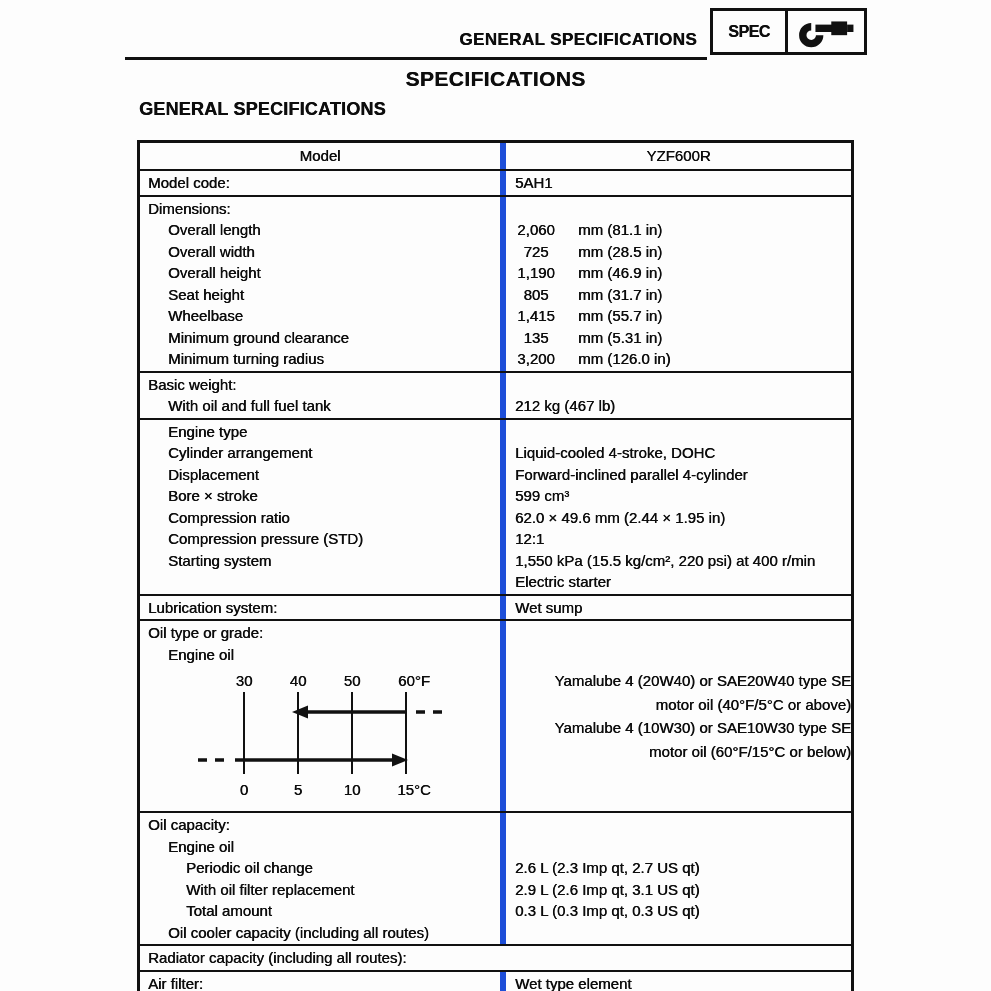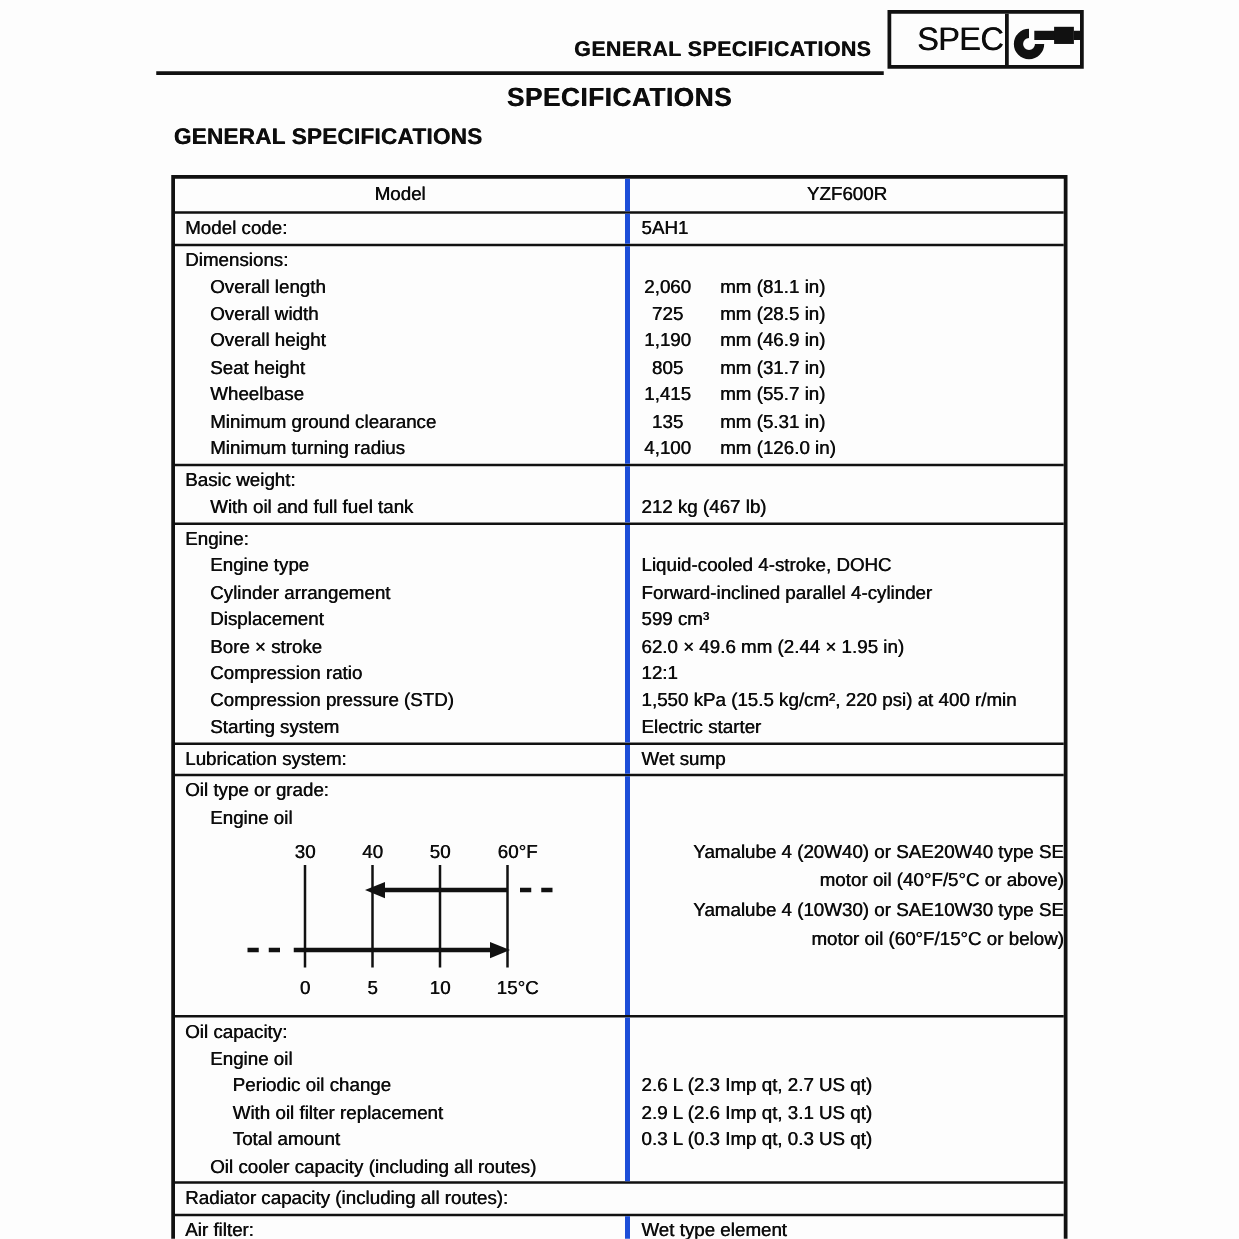--- a/index.html
+++ b/index.html
@@ -15,41 +15,41 @@
   }
   .header-rule{
     position:absolute;left:125px;top:57px;width:582px;height:3px;background:#111;
   }
   .spec-tab{
     position:absolute;left:710px;top:8px;width:157px;height:47px;
     border:3px solid #111;box-sizing:border-box;display:flex;background:#fdfdfd;
   }
   .spec-tab-cell{
     flex:0 0 72px;display:flex;align-items:center;justify-content:center;
-    font-size:26px;font-weight:normal;letter-spacing:-0.5px;margin-left:19px;
+    font-size:16px;font-weight:bold;letter-spacing:-0.5px;
   }
   .spec-tab-iconcell{
     flex:1;border-left:3px solid #111;display:flex;align-items:center;justify-content:center;
   }
   .page-title{
     position:absolute;top:67px;left:0;width:991px;text-align:center;
     font-size:21px;font-weight:bold;letter-spacing:.4px;
   }
   .section-heading{
     position:absolute;left:139px;top:99px;font-size:18px;font-weight:bold;letter-spacing:.2px;
   }
   .spec-table{
     position:absolute;left:137px;top:140px;width:717px;
     border:3px solid #111;box-sizing:border-box;background:#fdfdfd;
     font-size:15px;
   }
   .sec{display:grid;grid-template-columns:360px 1fr;border-top:2px solid #111;}
   .sec:first-child{border-top:none;}
   .lcol{padding:1px 0 1px 0;}
-  .rcol{border-left:4px solid #1d4ed8;padding:1px 0 1px 9px;}
+  .rcol{border-left:6px solid #1d4ed8;padding:1px 0 1px 9px;}
   .line{line-height:21.5px;white-space:nowrap;}
   .ind0{padding-left:8px;}
   .ind1{padding-left:28px;}
   .ind2{padding-left:46px;}
   .sec.head .lcol,.sec.head .rcol{text-align:center;padding-left:0;}
   .sec.head .line{line-height:24px;}
   .skip1{padding-top:22.5px;}
   .skip2{padding-top:44px;}
   .num{display:inline-block;width:42px;text-align:center;}
   .rest{margin-left:21px;}
@@ -110,37 +110,36 @@
       <div class="line ind1">Minimum ground clearance</div>
       <div class="line ind1">Minimum turning radius</div>
     </div>
     <div class="rcol skip1">
       <div class="line"><span class="num">2,060</span><span class="rest">mm (81.1 in)</span></div>
       <div class="line"><span class="num">725</span><span class="rest">mm (28.5 in)</span></div>
       <div class="line"><span class="num">1,190</span><span class="rest">mm (46.9 in)</span></div>
       <div class="line"><span class="num">805</span><span class="rest">mm (31.7 in)</span></div>
       <div class="line"><span class="num">1,415</span><span class="rest">mm (55.7 in)</span></div>
       <div class="line"><span class="num">135</span><span class="rest">mm (5.31 in)</span></div>
-      <div class="line"><span class="num">4,100</span><span class="rest">mm (126.0 in)</span></div>
+      <div class="line"><span class="num">3,200</span><span class="rest">mm (126.0 in)</span></div>
     </div>
   </div>
 
   <div class="sec">
     <div class="lcol">
       <div class="line ind0">Basic weight:</div>
       <div class="line ind1">With oil and full fuel tank</div>
     </div>
     <div class="rcol skip1">
       <div class="line">212 kg (467 lb)</div>
     </div>
   </div>
 
   <div class="sec">
     <div class="lcol">
-      <div class="line ind0">Engine:</div>
       <div class="line ind1">Engine type</div>
       <div class="line ind1">Cylinder arrangement</div>
       <div class="line ind1">Displacement</div>
       <div class="line ind1">Bore × stroke</div>
       <div class="line ind1">Compression ratio</div>
       <div class="line ind1">Compression pressure (STD)</div>
       <div class="line ind1">Starting system</div>
     </div>
     <div class="rcol skip1">
       <div class="line">Liquid-cooled 4-stroke, DOHC</div>

